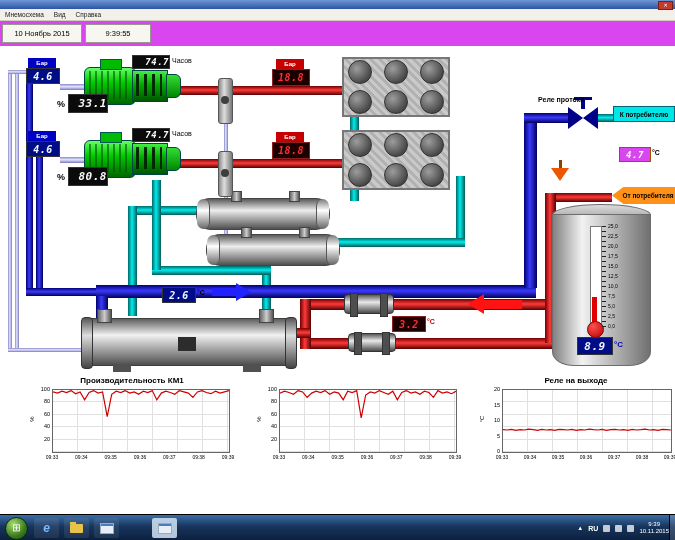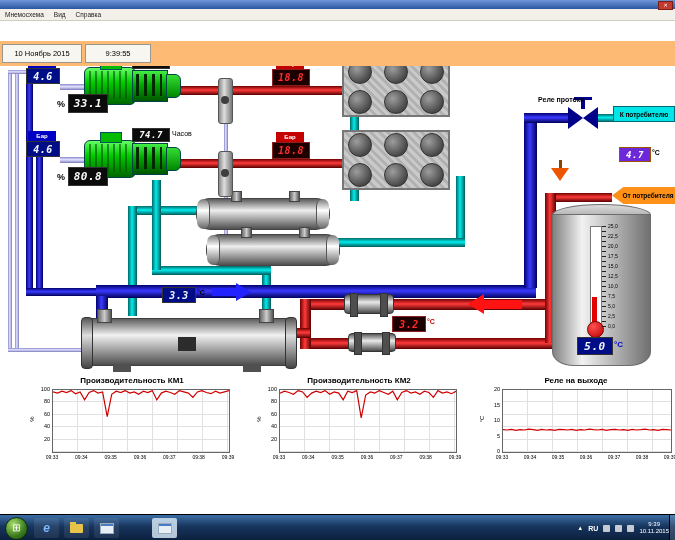--- a/index.html
+++ b/index.html
@@ -6,40 +6,40 @@
   .screen{position:relative;width:675px;height:540px;background:#fff;overflow:hidden;
           font-family:"Liberation Sans",sans-serif;color:#000;}
   
   .titlebar{position:absolute;left:0;top:0;width:675px;height:9px;
     background:linear-gradient(180deg,#6f97d8,#2a55a0);z-index:20;}
   .closebtn{position:absolute;right:2px;top:1px;width:13px;height:7px;background:#c23b2e;
     border:1px solid #7a1f16;color:#fff;font-size:5px;line-height:6px;text-align:center;z-index:21;}
   .menubar{position:absolute;left:0;top:9px;width:675px;height:12px;background:#f2f0e9;
     border-bottom:1px solid #cfccc2;display:flex;align-items:center;gap:10px;padding-left:5px;
     box-sizing:border-box;font-size:6.5px;color:#222;z-index:20;}
-  .toolrow{position:absolute;left:0;top:21px;width:675px;height:25px;background:#fdba74;z-index:19;margin-top:20px;}
+  .toolrow{position:absolute;left:0;top:21px;width:675px;height:25px;background:#d946ef;z-index:19;}
   .statbox{position:absolute;top:3px;height:17px;background:#f8f6f0;border:1px solid #9a978e;
     font-size:7.5px;display:flex;align-items:center;justify-content:center;}
   
   .pipe{position:absolute;z-index:1;}
   .ph.blue{background:linear-gradient(180deg,#000070,#3a3aff 45%,#000058);}
   .pv.blue{background:linear-gradient(90deg,#000070,#3a3aff 45%,#000058);}
   .ph.red{background:linear-gradient(180deg,#700000,#ff3a3a 45%,#580000);}
   .pv.red{background:linear-gradient(90deg,#700000,#ff3a3a 45%,#580000);}
   .ph.cyan{background:linear-gradient(180deg,#006868,#00eded 45%,#005858);}
   .pv.cyan{background:linear-gradient(90deg,#006868,#00eded 45%,#005858);}
   .ph.pink{background:linear-gradient(180deg,#8888cc,#e4e4ff 45%,#7878bb);}
   .pv.pink{background:linear-gradient(90deg,#8888cc,#e4e4ff 45%,#7878bb);}
   .disp{position:absolute;display:flex;align-items:center;justify-content:center;
     border:1px solid #333;z-index:8;}
   .seg{font-family:"DejaVu Sans Mono",monospace;font-weight:bold;font-style:italic;letter-spacing:.5px;}
   .disp.darkblue{background:#000d86;color:#eef6ff;}
-  .disp.black{background:#0b0b0b;color:#fafafa;}
+  .disp.black{background:#0b0b0b;color:#fafafa;justify-content:flex-end;}
   .disp.redbg{background:#1c0000;color:#ff2d2d;border-color:#8a1f1f;}
-  .disp.orange{background:#6d28d9;color:#fff;border-color:#9c5200;}
+  .disp.orange{background:#d946ef;color:#fff;border-color:#9c5200;}
   .tag{position:absolute;font-size:6px;font-weight:bold;z-index:8;display:flex;
     align-items:center;justify-content:center;}
   .tag.blue{background:#0000c4;color:#fff;}
   .tag.red{background:#c40000;color:#fff;}
   .unit{position:absolute;font-size:7px;font-weight:bold;z-index:9;}
   .plain{position:absolute;font-size:7px;z-index:9;}
   
   .compressor{position:absolute;width:96px;height:46px;z-index:4;}
   .cmp-motor{position:absolute;left:0;top:5px;width:50px;height:36px;border:1px solid #044;
     background:linear-gradient(180deg,#66ff66,#00cc00 40%,#006600);border-radius:6px;}
@@ -295,21 +295,21 @@
   <div class="pump" style="left:344px;top:294px;width:48px;height:18px">
     <div class="fl" style="left:5px"></div>
     <div class="fl" style="right:5px"></div>
   </div>
   <div class="pump" style="left:348px;top:333px;width:46px;height:17px">
     <div class="fl" style="left:5px"></div>
     <div class="fl" style="right:5px"></div>
   </div>
 
   <div class="disp darkblue" style="left:162px;top:287px;width:32px;height:14px;font-size:10px">
-    <span class="seg">3.3</span>
+    <span class="seg">2.6</span>
   </div>
   <div class="unit" style="left:197px;top:289px">°C</div>
   <div class="arr-shaft-b" style="left:212px;top:288px;width:24px;height:8px"></div>
   <div class="arr-r" style="left:236px;top:283px"></div>
 
   <div class="disp redbg" style="left:392px;top:316px;width:32px;height:14px;font-size:10px">
     <span class="seg">3.2</span>
   </div>
   <div class="unit" style="left:427px;top:318px;color:#c00000">°C</div>
   <div class="arr-l" style="left:468px;top:294px"></div>
@@ -346,21 +346,21 @@
         <div class="tscale" style="top: 37px;">15,0</div>
         <div class="tscale" style="top: 47px;">12,5</div>
         <div class="tscale" style="top: 57px;">10,0</div>
         <div class="tscale" style="top: 67px;">7,5</div>
         <div class="tscale" style="top: 77px;">5,0</div>
         <div class="tscale" style="top: 87px;">2,5</div>
         <div class="tscale" style="top: 97px;">0,0</div>
       </div>
   </div>
   <div class="disp darkblue" style="left:577px;top:337px;width:34px;height:16px;font-size:11px">
-    <span class="seg">5.0</span>
+    <span class="seg">8.9</span>
   </div>
   <div class="unit" style="left:614px;top:340px;color:#0000d0;font-size:8px">°C</div>
 
   <div class="chart" style="left:28px;top:376px">
     <div class="ctitle">Производительность КМ1</div>
     <div class="ylab">%</div>
     <div class="plot" style="width:176px">
       <svg preserveAspectRatio="none" style="width:100%;height:100%;display:block" viewBox="0 0 176 62">
         <polyline fill="none" stroke="#d00000" stroke-width="1.2" points="0.0,1.9 4.5,3.1 9.0,1.2 13.5,2.5 18.1,0.6 22.6,3.7 27.1,1.9 31.6,9.9 36.1,2.5 40.6,0.6 45.1,3.1 49.6,1.9 54.2,26.7 58.7,4.3 63.2,1.2 67.7,2.5 72.2,0.6 76.7,3.1 81.2,1.9 85.7,4.3 90.3,1.2 94.8,2.5 99.3,0.6 103.8,9.9 108.3,3.1 112.8,1.2 117.3,2.5 121.8,4.3 126.4,0.6 130.9,1.9 135.4,3.1 139.9,7.4 144.4,1.9 148.9,0.6 153.4,2.5 157.9,3.7 162.5,1.2 167.0,3.1 171.5,1.9 176.0,0.6"></polyline>
       </svg>
@@ -372,21 +372,20 @@
       <div class="ytick" style="top: 59.6px;">20</div>
       <div class="xtick" style="left: 12px;">09:33</div>
       <div class="xtick" style="left: 41.3333px;">09:34</div>
       <div class="xtick" style="left: 70.6667px;">09:35</div>
       <div class="xtick" style="left: 100px;">09:36</div>
       <div class="xtick" style="left: 129.333px;">09:37</div>
       <div class="xtick" style="left: 158.667px;">09:38</div>
       <div class="xtick" style="left: 188px;">09:39</div>
     </div>
   <div class="chart" style="left:255px;top:376px">
-    <div class="ctitle">Производительность КМ2</div>
     <div class="ylab">%</div>
     <div class="plot" style="width:176px">
       <svg preserveAspectRatio="none" style="width:100%;height:100%;display:block" viewBox="0 0 176 62">
         <polyline fill="none" stroke="#d00000" stroke-width="1.2" points="0.0,3.1 4.5,1.2 9.0,2.5 13.5,4.3 18.1,0.6 22.6,1.9 27.1,7.4 31.6,3.1 36.1,1.2 40.6,2.5 45.1,0.6 49.6,4.3 54.2,1.9 58.7,3.1 63.2,9.9 67.7,1.2 72.2,2.5 76.7,0.6 81.2,27.9 85.7,5.0 90.3,1.9 94.8,3.1 99.3,0.6 103.8,2.5 108.3,4.3 112.8,1.2 117.3,9.9 121.8,2.5 126.4,0.6 130.9,3.1 135.4,1.9 139.9,4.3 144.4,1.2 148.9,2.5 153.4,7.4 157.9,0.6 162.5,3.1 167.0,1.9 171.5,3.7 176.0,1.2"></polyline>
       </svg>
     </div>
   <div class="ytick" style="top: 10px;">100</div>
       <div class="ytick" style="top: 22.4px;">80</div>
       <div class="ytick" style="top: 34.8px;">60</div>
       <div class="ytick" style="top: 47.2px;">40</div>

